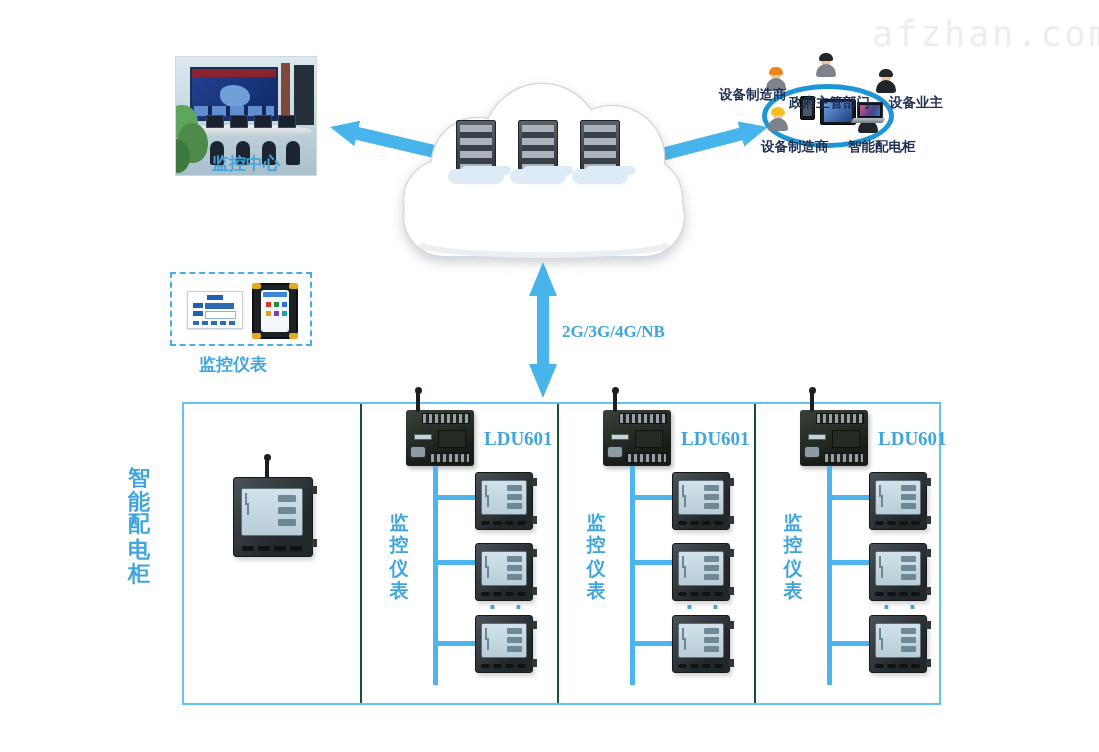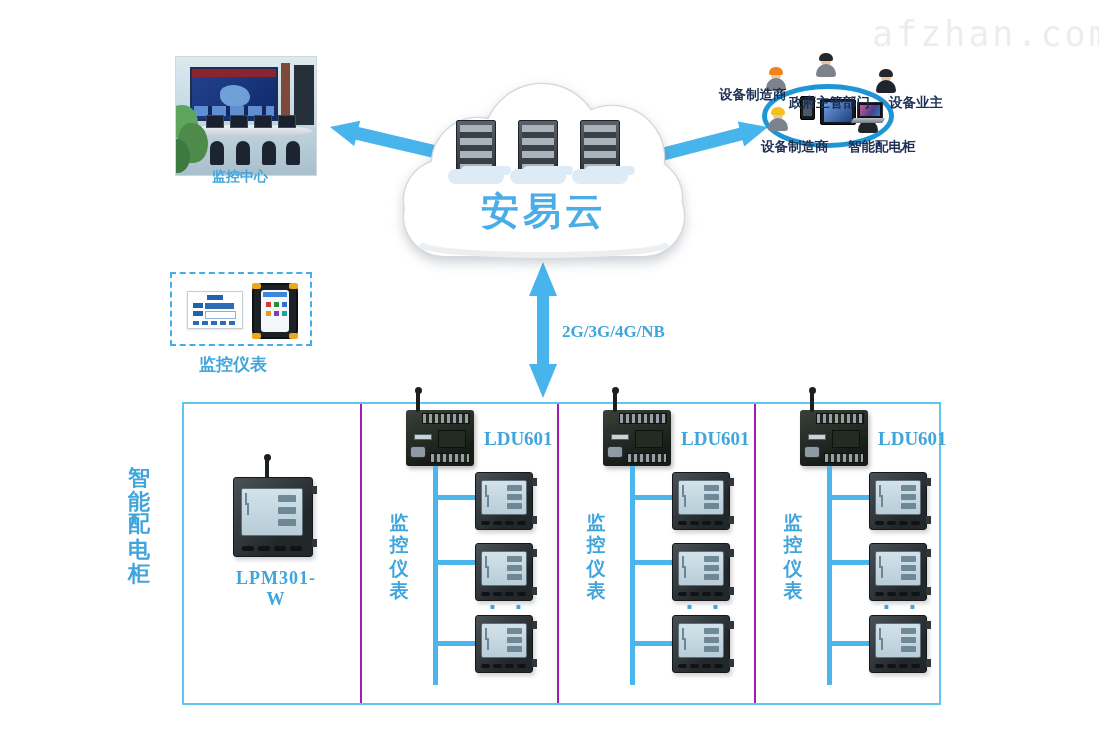--- a/index.html
+++ b/index.html
@@ -87,21 +87,21 @@
   .rphone .icons{position:absolute;left:12px;top:17px;width:5px;height:5px;background:#d8392e;
         box-shadow:8px 0 0 #2a8f3c,16px 0 0 #2d6fd6,0 9px 0 #e89b1b,8px 9px 0 #7b3fb8,16px 9px 0 #1ba0a6}
   .rphone .acc{position:absolute;width:9px;height:6px;background:#e8a91e;border-radius:2px}
 
   
   .arrow-layer{left:0;top:0;pointer-events:none}
   .linklabel{left:562px;top:322px;font-size:17px}
 
   
   .mainbox{left:182px;top:402px;width:759px;height:303px;border:2px solid #63c4f0;box-sizing:border-box}
-  .section{position:absolute;top:0;height:100%;border-left:2px solid #a21caf;box-sizing:border-box}
+  .section{position:absolute;top:0;height:100%;border-left:2px solid #14532d;box-sizing:border-box}
   .vlabel{writing-mode:vertical-rl;text-orientation:upright;color:#3fa5dc;font-weight:bold}
   .cabinet-label{left:124px;top:448px;font-size:22px;letter-spacing:24px}
   .side-label{left:24px;top:94px;font-size:19px;letter-spacing:22px}
   .gw-label{left:122px;top:24px;font-size:19px}
   .meter-label{left:44px;top:164px;width:96px;text-align:center;font-size:18px;letter-spacing:1px}
 
   .bus{left:71px;top:62px;width:5px;height:219px;background:#4cb6ec}
   .branch{left:76px;width:40px;height:5px;background:#4cb6ec}
   .dots{left:118px;top:190px;width:56px;text-align:center;font-size:22px;color:#3fa5dc;
         font-weight:bold;letter-spacing:5px;font-family:"DejaVu Sans",sans-serif}
@@ -175,21 +175,21 @@
     <div class="chair" style="left:34px"></div>
     <div class="chair" style="left:60px"></div>
     <div class="chair" style="left:86px"></div>
     <div class="chair" style="left:110px"></div>
     <div class="plant">
         <i></i>
         <i></i>
         <i></i>
       </div>
   </div>
-  <div class="abs blabel" style="left:212px;top:168px;font-size:14px">监控中心</div>
+  <div class="abs blabel" style="left:212px;top:152px;font-size:17px">监控中心</div>
 
   <svg class="abs cloud-svg" width="308" height="184" viewBox="0 0 308 184">
     <g stroke="#d4d9dc" stroke-width="2.5" fill="#fff">
       <circle cx="152" cy="62" r="58"></circle>
         <circle cx="88" cy="84" r="46"></circle>
         <circle cx="222" cy="78" r="52"></circle>
       <circle cx="54" cy="120" r="40"></circle>
         <circle cx="252" cy="118" r="40"></circle>
       <rect x="14" y="96" width="280" height="80" rx="40"></rect>
     </g>
@@ -202,21 +202,20 @@
       <rect x="14" y="96" width="280" height="80" rx="40"></rect>
     </g>
     <ellipse cx="154" cy="166" rx="126" ry="12" fill="#eceff2"></ellipse>
     <ellipse cx="154" cy="162" rx="120" ry="10" fill="#ffffff"></ellipse>
   </svg>
   <div class="abs servers">
     <div class="server"></div>
     <div class="server"></div>
     <div class="server"></div>
   </div>
-  <div class="abs cloud-title">安易云</div>
 
   <div class="abs ring"></div>
   <div class="abs person helmet-orange suit-gray" style="left:764px;top:70px">
     <div class="head"></div>
       <div class="hat"></div>
       <div class="torso"></div>
     </div>
   <div class="abs person suit-gray" style="left:814px;top:56px">
     <div class="head"></div>
       <div class="hat"></div>
@@ -280,21 +279,20 @@
       <div class="antenna" style="left:32px;top:-19px;height:21px"></div>
       <div class="mbody"></div>
         <div class="tab1"></div>
         <div class="tab2"></div>
       <div class="lcd">
           <div class="ticks"></div>
           <div class="digits"></div>
         </div>
       <div class="btns"></div>
     </div>
-    <div class="abs blabel meter-label">LPM301-W</div>
 
     <div class="section" style="left:176px;width:197px">
       <div class="gateway abs" style="left:44px;top:6px">
         <div class="gbody"></div>
           <div class="antenna ant"></div>
         <div class="teeth-top"></div>
           <div class="lstrip"></div>
           <div class="panel"></div>
         <div class="db9"></div>
           <div class="teeth-bottom"></div>

